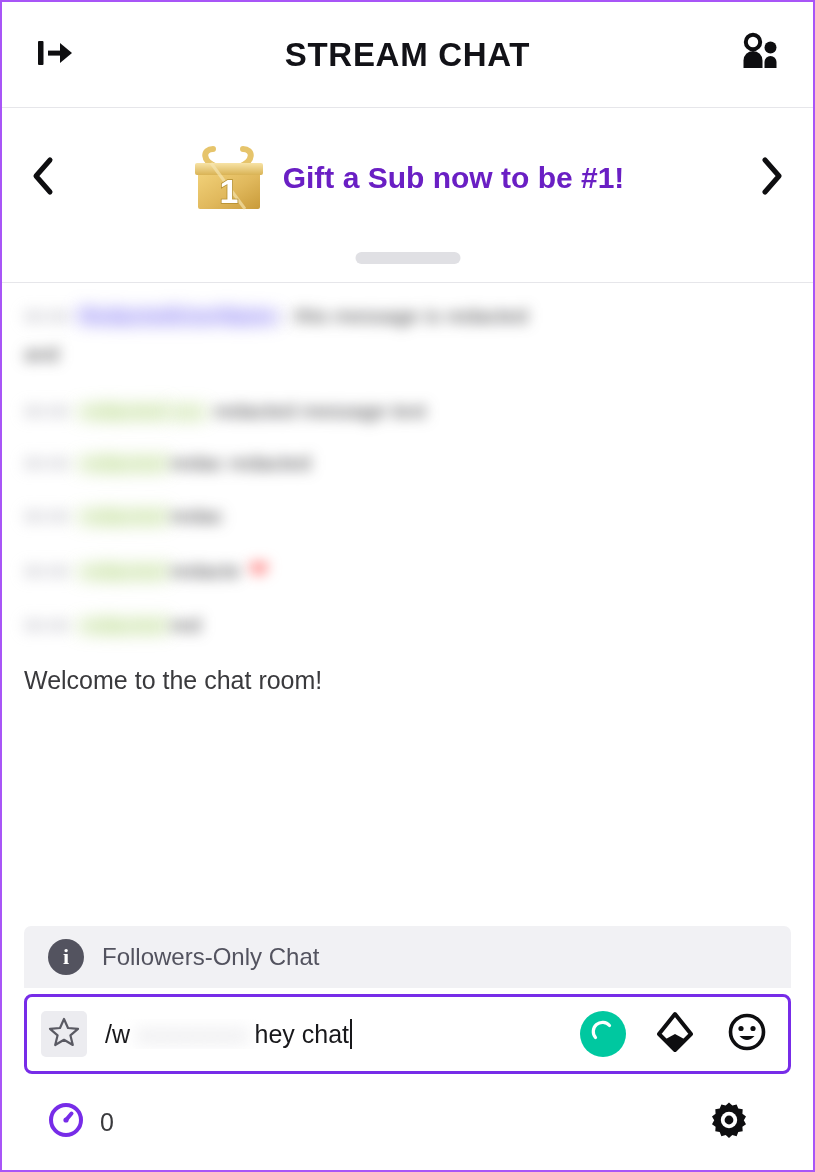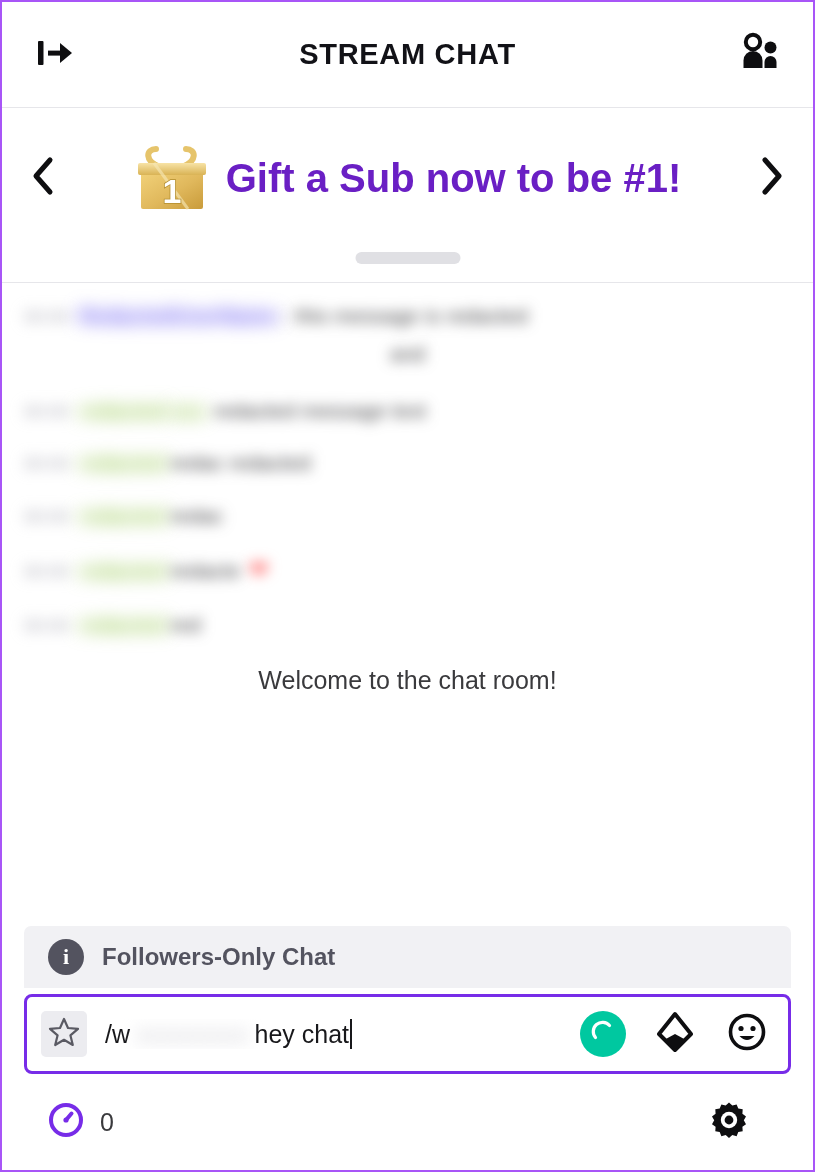--- a/index.html
+++ b/index.html
@@ -34,21 +34,21 @@
     align-items: center;
     padding: 0 26px;
     box-sizing: border-box;
     background: #ffffff;
   }
   .header-title {
     position: absolute;
     left: 0;
     right: 0;
     text-align: center;
-    font-size: 29px;
+    font-size: 33px;
     font-weight: bold;
     letter-spacing: 0.7px;
     color: #121217;
     pointer-events: none;
   }
   .hdr-btn {
     position: relative;
     z-index: 2;
     width: 54px;
     height: 54px;
@@ -103,21 +103,21 @@
     gap: 16px;
     cursor: pointer;
   }
   .gift-box {
     position: relative;
     width: 76px;
     height: 66px;
     flex: 0 0 auto;
   }
   .banner-text {
-    font-size: 40px;
+    font-size: 30px;
     font-weight: bold;
     color: #6a1fc4;
     white-space: nowrap;
     text-align: center;
   }
   .drag-handle {
     position: absolute;
     left: 50%;
     transform: translateX(-50%);
     bottom: 18px;
@@ -129,21 +129,20 @@
   }
 
   
   .messages {
     flex: 1 1 auto;
     position: relative;
     padding: 18px 22px 10px 22px;
     box-sizing: border-box;
     overflow: hidden;
     background: #ffffff;
-    text-align: center;
   }
   .msg {
     display: flex;
     flex-wrap: wrap;
     align-items: baseline;
     margin-bottom: 18px;
     line-height: 1.45;
     font-size: 21px;
   }
   .msg .ts {
@@ -201,21 +200,21 @@
     display: flex;
     align-items: center;
     justify-content: center;
     font-size: 22px;
     font-weight: bold;
     font-family: "Liberation Serif", serif;
     flex: 0 0 auto;
   }
   .notice-text {
     font-size: 24px;
-    font-weight: bold;
+    font-weight: normal;
     color: #53535f;
   }
 
   .input-wrap {
     border: 3px solid #772ce8;
     border-radius: 8px;
     height: 80px;
     display: flex;
     align-items: center;
     padding: 0 18px 0 14px;

